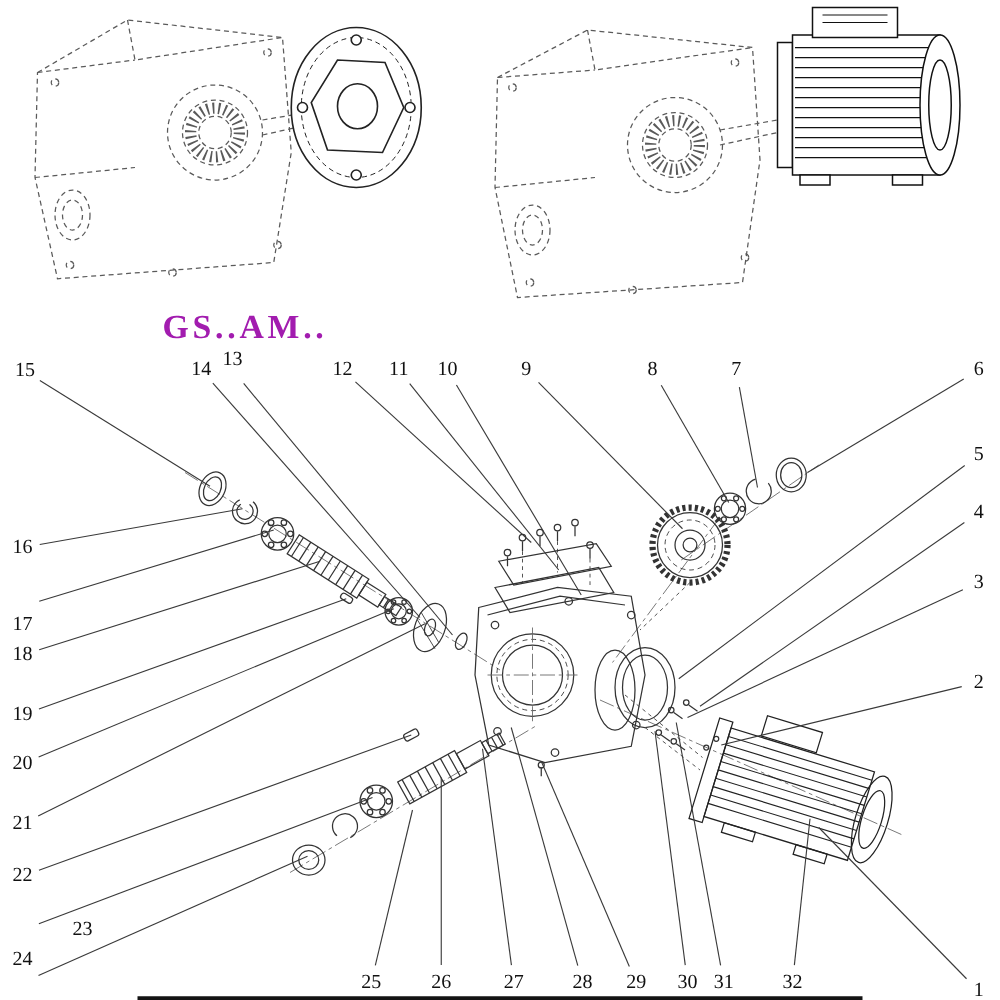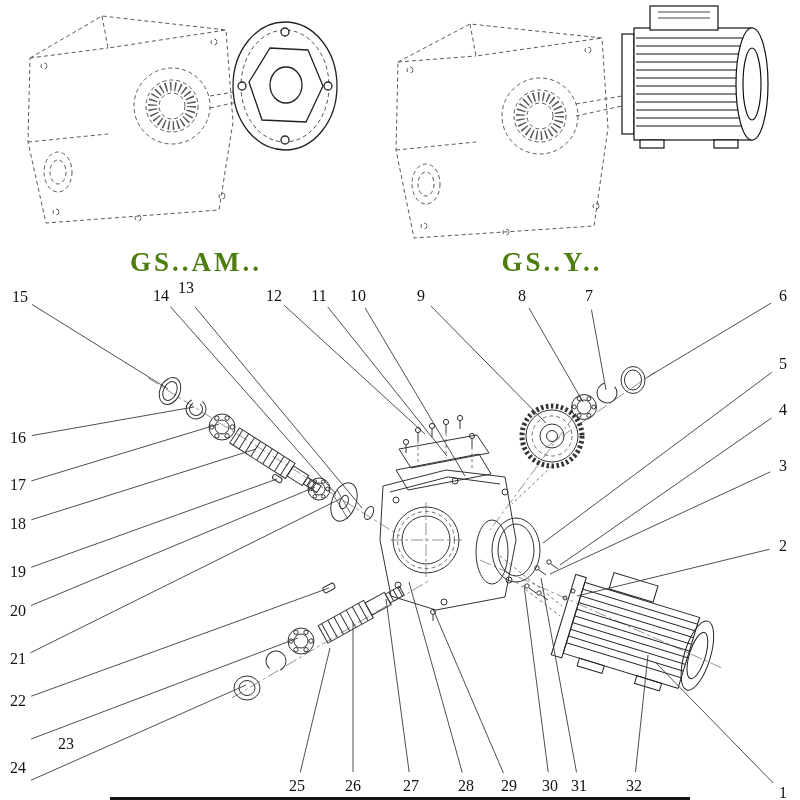--- a/index.html
+++ b/index.html
@@ -2,21 +2,21 @@
 <html><head>
 <meta charset="utf-8">
 <style>
   html,body{margin:0;padding:0;background:#fff;}
   .stage{position:relative;width:800px;height:800px;background:#fff;overflow:hidden;
          font-family:"Liberation Serif","DejaVu Serif",serif;color:#111;}
   .layer{position:absolute;left:0;top:0;width:800px;height:800px;}
   svg.layer{pointer-events:none;}
   .callout-number{position:absolute;transform:translate(-50%,-50%);font-size:16px;line-height:1;color:#111;}
   .variant-label{position:absolute;transform:translate(-50%,-50%);font-size:27px;font-weight:bold;
-                 letter-spacing:3px;color:#4d7c0f;white-space:nowrap;}
+                 letter-spacing:3px;color:#a21caf;white-space:nowrap;}
   #leader-svg line{stroke:#3a3a3a;stroke-width:0.9;}
   .dash{stroke-dasharray:4 3;}
   .dash2{stroke-dasharray:3 3;stroke:#555;stroke-width:0.8;fill:none;}
   .axis{stroke:#666;stroke-width:0.7;stroke-dasharray:12 3 3 3;fill:none;}
   .bottom-bar{position:absolute;left:110px;top:797px;width:580px;height:3px;background:#141414;}
 </style>
 </head>
 <body>
 
 <div class="stage">
@@ -295,35 +295,34 @@
       <div class="callout-number" style="left: 421px; top: 296px;">9</div>
       <div class="callout-number" style="left: 522px; top: 296px;">8</div>
       <div class="callout-number" style="left: 589px; top: 296px;">7</div>
       <div class="callout-number" style="left: 783px; top: 296px;">6</div>
       <div class="callout-number" style="left: 783px; top: 364px;">5</div>
       <div class="callout-number" style="left: 783px; top: 410px;">4</div>
       <div class="callout-number" style="left: 783px; top: 466px;">3</div>
       <div class="callout-number" style="left: 783px; top: 546px;">2</div>
       <div class="callout-number" style="left: 783px; top: 793px;">1</div>
       <div class="callout-number" style="left: 18px; top: 438px;">16</div>
-      <div class="callout-number" style="left: 18px; top: 485px;">17</div>
+      <div class="callout-number" style="left: 18px; top: 500px;">17</div>
       <div class="callout-number" style="left: 18px; top: 524px;">18</div>
       <div class="callout-number" style="left: 18px; top: 572px;">19</div>
       <div class="callout-number" style="left: 18px; top: 611px;">20</div>
       <div class="callout-number" style="left: 18px; top: 659px;">21</div>
       <div class="callout-number" style="left: 18px; top: 701px;">22</div>
       <div class="callout-number" style="left: 18px; top: 744px; margin-left: 48px;">23</div>
       <div class="callout-number" style="left: 18px; top: 768px;">24</div>
       <div class="callout-number" style="left: 297px; top: 786px;">25</div>
       <div class="callout-number" style="left: 353px; top: 786px;">26</div>
       <div class="callout-number" style="left: 411px; top: 786px;">27</div>
       <div class="callout-number" style="left: 466px; top: 786px;">28</div>
       <div class="callout-number" style="left: 509px; top: 786px;">29</div>
       <div class="callout-number" style="left: 550px; top: 786px;">30</div>
       <div class="callout-number" style="left: 579px; top: 786px;">31</div>
       <div class="callout-number" style="left: 634px; top: 786px;">32</div>
     </div>
 
   <div class="variant-label" style="left:196px;top:262px;">GS..AM..</div>
-  <div class="variant-label" style="left:552px;top:262px;">GS..Y..</div>
 
   <div class="bottom-bar"></div>
 </div>
 
 </body></html>

